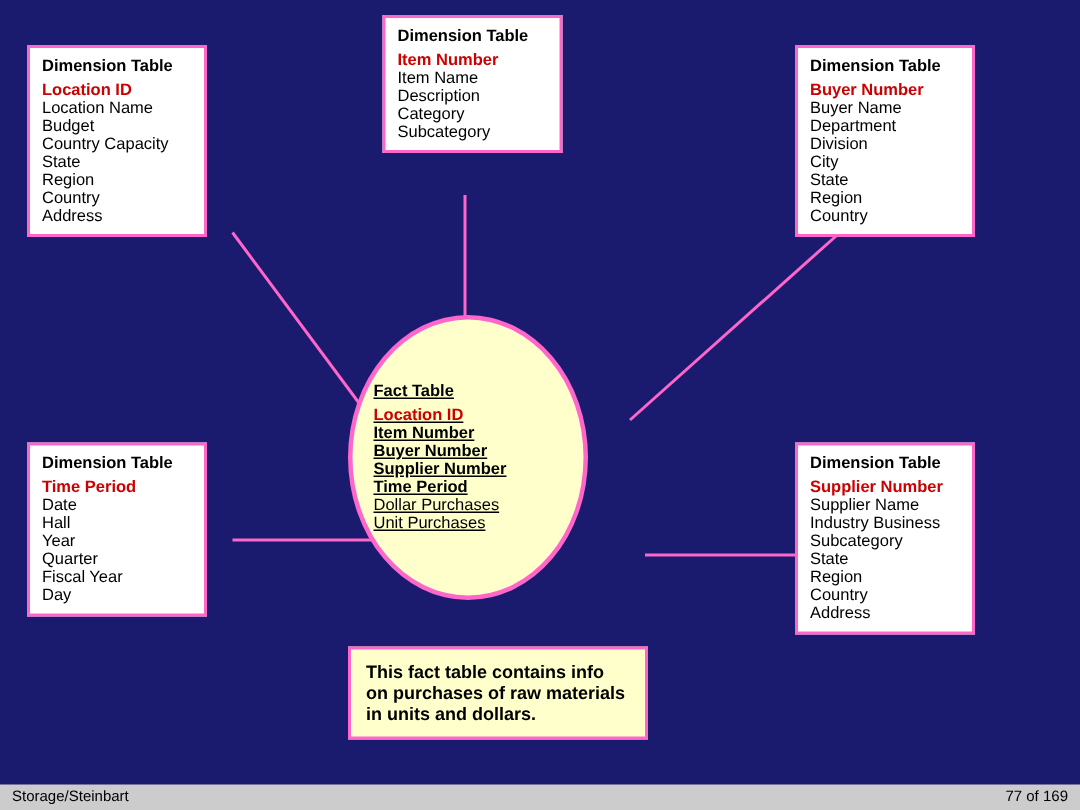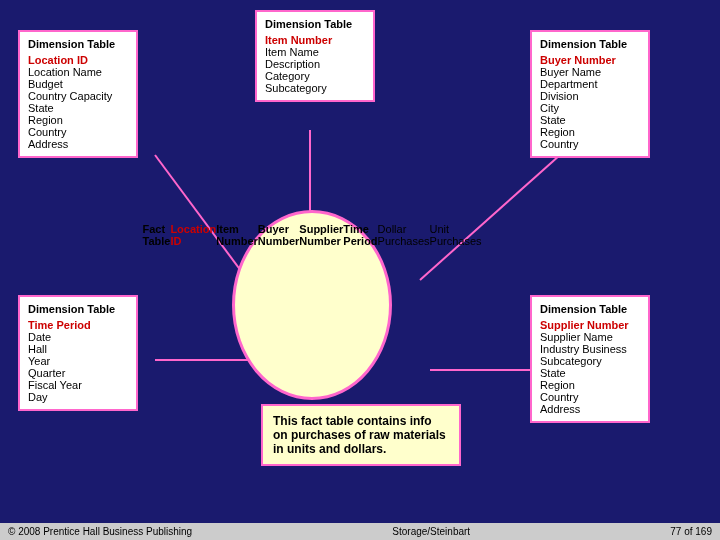--- a/index.html
+++ b/index.html
@@ -36,23 +36,24 @@
     .fact-table {
       position: absolute;
       background: #ffffcc;
       border: 3px solid #ff66cc;
       border-radius: 50%;
       padding: 10px 14px;
       text-align: left;
       width: 160px;
       height: 190px;
       display: flex;
-      flex-direction: row;
+      flex-direction: column;
       align-items: flex-start;
       justify-content: center;
+      text-decoration: underline;
     }
 
     .fact-table .header {
       font-weight: bold;
       margin-bottom: 4px;
       color: #000;
     }
 
     .fact-table .first-field {
       font-weight: bold;
@@ -173,21 +174,20 @@
   <div class="first-field">Supplier Number</div>
   <div>Supplier Name</div>
   <div>Industry Business</div>
   <div>Subcategory</div>
   <div>State</div>
   <div>Region</div>
   <div>Country</div>
   <div>Address</div>
 </div>
 
-<div class="info-box" style="left:232px; top:404px;margin-left:29px;">
+<div class="info-box" style="left:232px; top:431px;">
   <span>This fact table contains info on purchases of raw materials in units and dollars.</span>
 </div>
 
 <div class="footer">
-  <span>© 2008 Prentice Hall Business Publishing</span>
   <span>Storage/Steinbart</span>
   <span>77 of 169</span>
 </div>
 
 </body></html>

